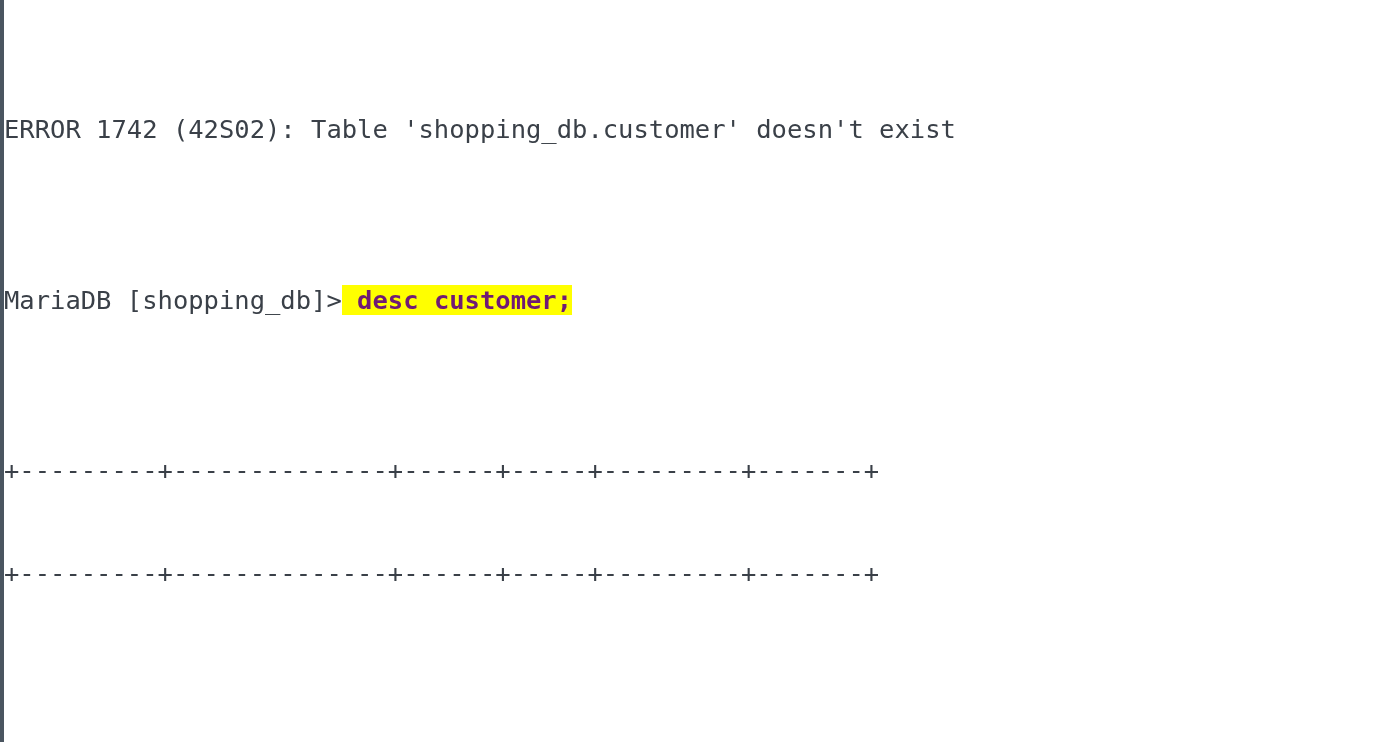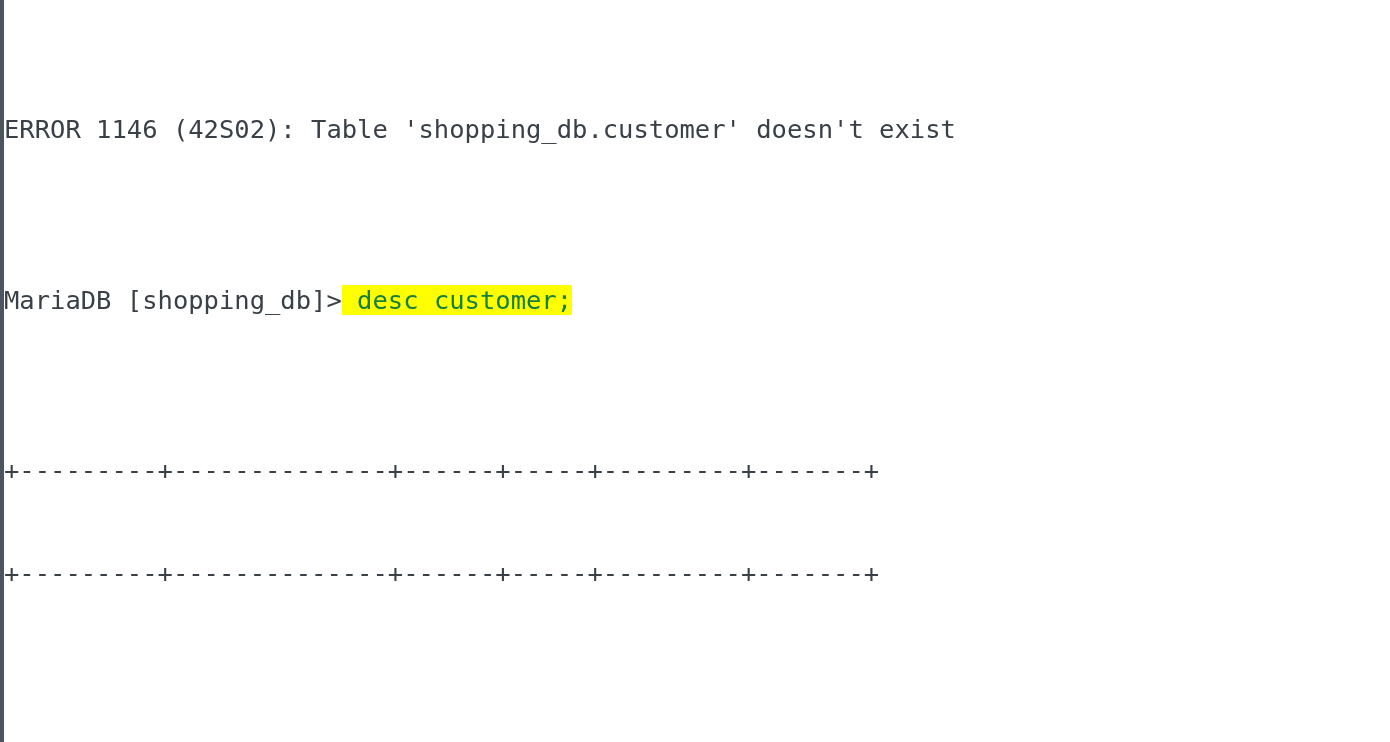--- a/index.html
+++ b/index.html
@@ -51,34 +51,35 @@
     height: 34.1px;
     white-space: pre;
     display: block;
   }
 
   
   #console { margin-top: -24px; }
 
   .hl {
     background: #ffff00;
-    color: #15803d;
+    color: #701a75;
+    font-weight: bold;
   }
 </style>
 </head>
 <body>
 
 <div id="terminal">
 
   <div id="left-edge"></div>
 
   <div id="console">
 
     
-    <span class="line">ERROR 1146 (42S02): Table 'shopping_db.customer' doesn't exist</span>
+    <span class="line">ERROR 1742 (42S02): Table 'shopping_db.customer' doesn't exist</span>
 
     
     <span class="line"><span>MariaDB [shopping_db]&gt;</span><span class="hl"> desc customer;</span></span>
 
     
     <span class="line">+---------+--------------+------+-----+---------+-------+</span>
     <span class="line">+---------+--------------+------+-----+---------+-------+</span>
     
     
     

